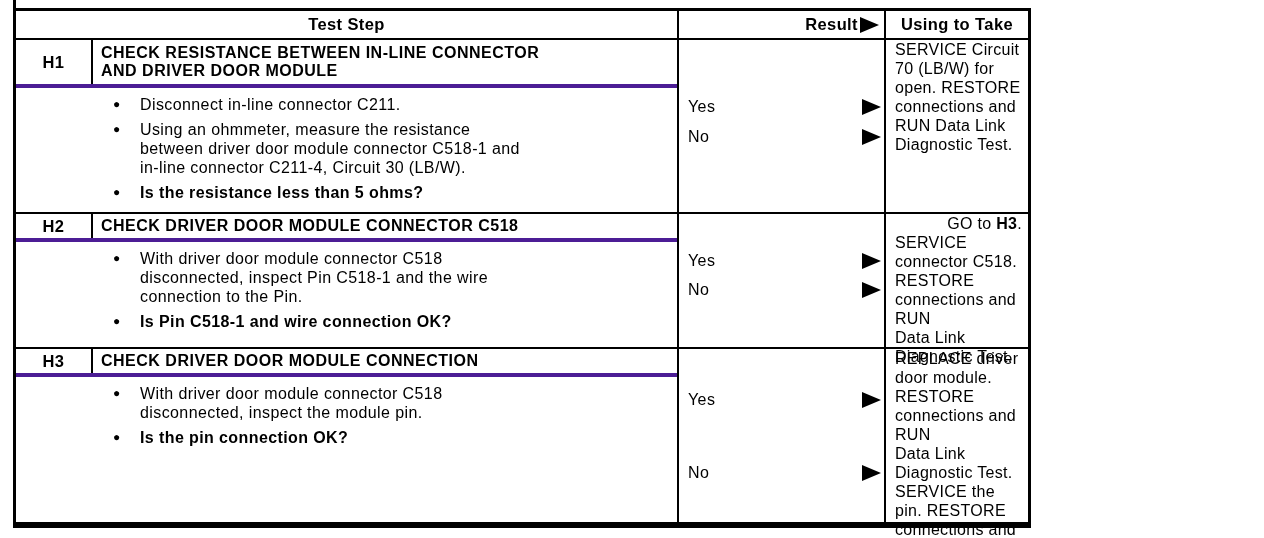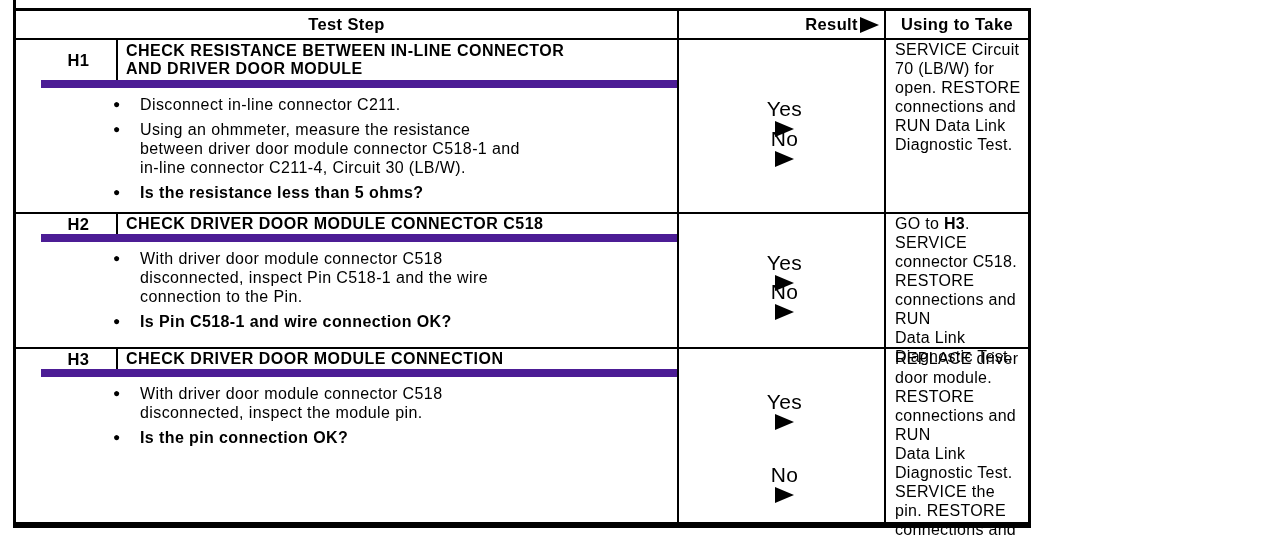--- a/index.html
+++ b/index.html
@@ -16,45 +16,45 @@
   }
   .cell { box-sizing:border-box; min-width:0; min-height:0; display:flow-root; }
   .col2, .col3 { border-left:2px solid #000; }
   .sec-top { border-top:2px solid #000; }
 
   .hdr { border-bottom:2px solid #000; display:flex; align-items:center; justify-content:center;
          font-weight:bold; font-size:16.5px; letter-spacing:0.4px; }
   .hdr-result { position:relative; padding-right:26px;justify-content:flex-end; }
   .hdr-result .arrow { position:absolute; right:5px; top:50%; transform:translateY(-50%); }
 
-  .step-head { display:flex; border-bottom:8px solid #4c1d95; box-sizing:border-box;margin-left:25px; }
+  .step-head { display:flex; border-bottom:4px solid #4c1d95; box-sizing:border-box; }
   .step-head.tall { height:48px; }
   .step-head.short { height:28px; }
   .step-id { width:75px; flex:none; border-right:2px solid #000; display:flex; align-items:center;
              justify-content:center; font-weight:bold; font-size:16.5px; letter-spacing:0.5px; }
   .step-title { flex:1; display:flex; align-items:center; padding-left:8px; font-weight:bold;
                 font-size:16px; line-height:18px; letter-spacing:0.5px; white-space:pre-line; }
 
   .bullets { margin:0; padding:7px 8px 0 97px; list-style:none; }
   .bullets li { display:flex; margin-bottom:6px; font-size:16px; line-height:19px; letter-spacing:0.4px; }
   .bullets li.bold { font-weight:bold; }
   .glyph { flex:none; width:27px; font-size:12px; line-height:19px; }
   .btext { white-space:pre-line; }
 
   .result-cell { padding:0 3px 0 9px; }
-  .result-row { display:flex; align-items:center; justify-content:space-between; height:19px; font-size:21px; letter-spacing:0.4px;flex-direction:column; }
+  .result-row { display:flex; align-items:center; justify-content:space-between; height:19px; font-size:16px; letter-spacing:0.4px; }
 
   .arrow { width:0; height:0; border-top:8px solid transparent; border-bottom:8px solid transparent;
            border-left:19px solid #000; }
 
   .action-cell { padding:0 6px 0 9px; }
   .action-cell p { margin:0; font-size:16px; line-height:19px; letter-spacing:0.3px; white-space:pre-line; }
   .action-cell b { font-weight:bold; }
 
-  .mt57 { margin-top:57px; } .mt41 { margin-top:41px; } .mt37 { margin-top:37px; }
+  .mt57 { margin-top:57px; } .mt41 { margin-top:41px; } .mt37 { margin-top:37px;text-align:right; }
   .mt11 { margin-top:11px; } .mt10 { margin-top:10px; } .mt54 { margin-top:54px; } .mt16 { margin-top:16px; }
 </style>
 </head>
 <body>
 
 <div class="page">
   <div class="scan-artifact"></div>
 
   <div class="doc-table">
 

